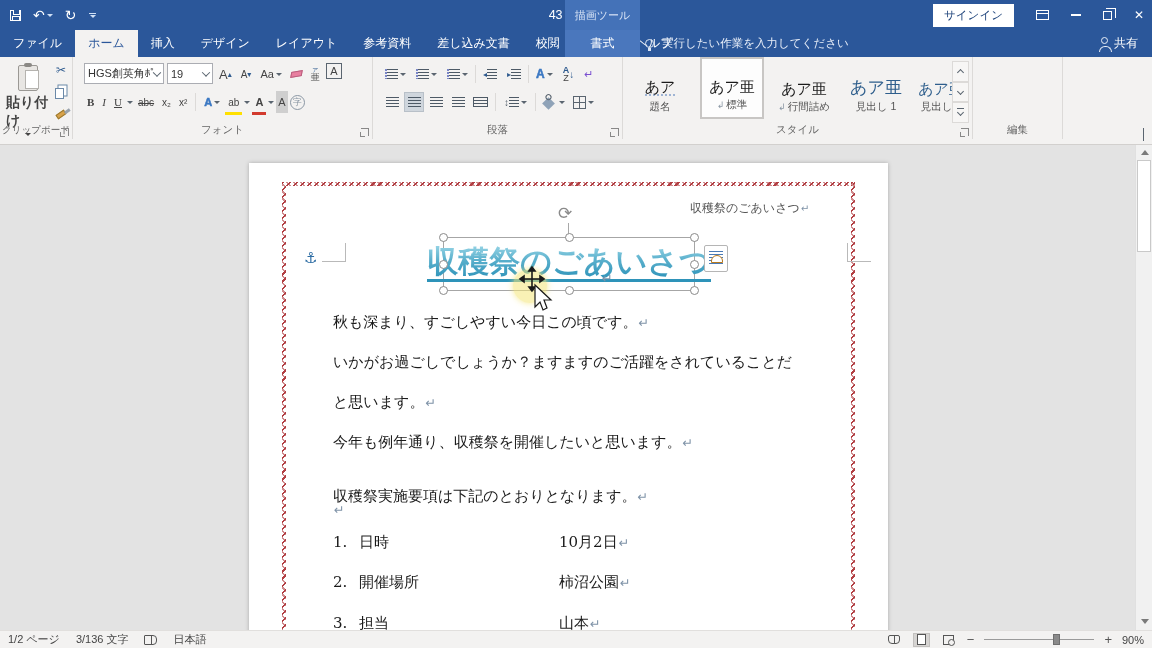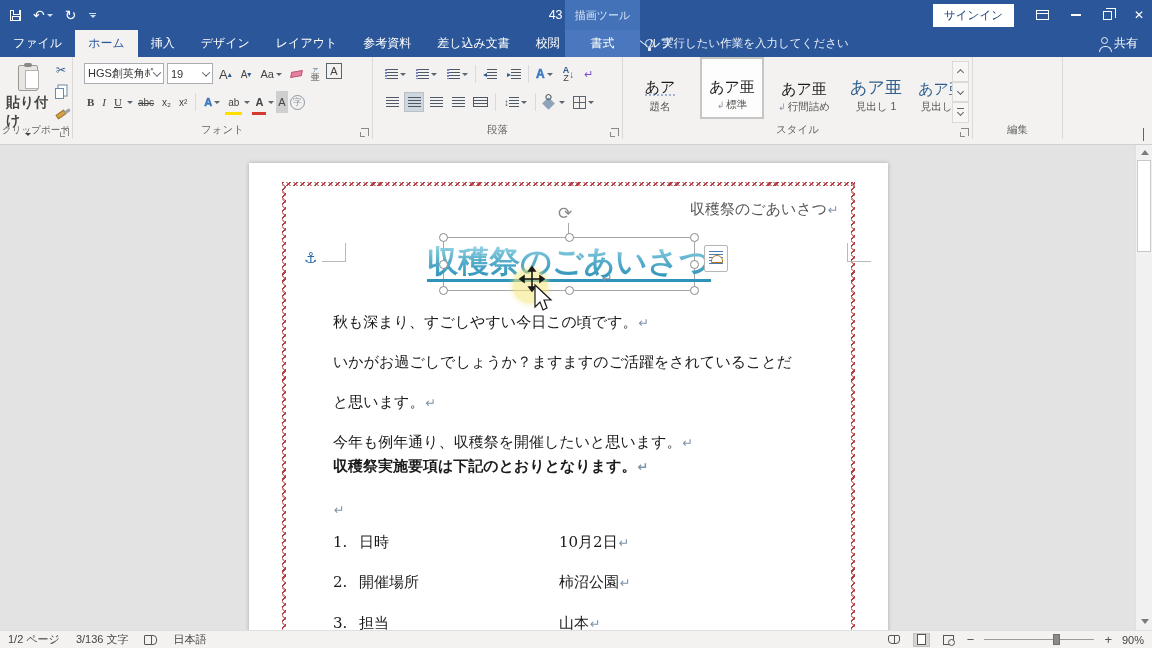--- a/index.html
+++ b/index.html
@@ -106,21 +106,21 @@
 
   
   .docarea { position:absolute; left:0; top:145px; width:1152px; height:485px; background:#e3e3e3; overflow:hidden; }
   .page { position:absolute; left:249px; top:18px; width:639px; height:520px; background:#fff; box-shadow:0 0 4px rgba(0,0,0,.25); }
   .artb { position:absolute; background:
       repeating-linear-gradient(135deg,#b23f43 0 1.5px,transparent 1.5px 5px),
       repeating-linear-gradient(45deg,#d08b8e 0 1.5px,transparent 1.5px 5px); }
   .artb.t { left:33px; right:33px; top:19px; height:4px; }
   .artb.l { left:33px; top:19px; bottom:-4px; width:4px; }
   .artb.r { right:33px; top:19px; bottom:-4px; width:4px; }
-  .hdrtext { position:absolute; left:441px; top:37px; font-size:15px; color:#555; font-family:"DejaVu Serif","Liberation Serif",serif; }
+  .hdrtext { position:absolute; left:441px; top:37px; font-size:12px; color:#555; font-family:"DejaVu Serif","Liberation Serif",serif; }
   .ret { color:#7f93a8; font-size:0.85em; margin-left:1px; font-family:"DejaVu Sans",sans-serif; }
   .cornmark { position:absolute; width:24px; height:19px; }
   .cornmark.lft { left:73px; top:80px; border-right:1px solid #b9b9b9; border-bottom:1px solid #b9b9b9; }
   .cornmark.rgt { left:598px; top:80px; border-left:1px solid #b9b9b9; border-bottom:1px solid #b9b9b9; }
   .anchor { position:absolute; left:55px; top:86px; color:#2e6da4; font-size:15px; font-family:"DejaVu Sans",sans-serif; }
   .rot { position:absolute; left:309px; top:40px; color:#8a8a8a; font-size:17px; font-family:"DejaVu Sans",sans-serif; }
   .rotstem { position:absolute; left:319px; top:60px; width:1px; height:14px; background:#a8a8a8; }
   .wabox { position:absolute; left:194px; top:74px; width:252px; height:54px; border:1px solid #a6a6a6; display:flex; align-items:center; justify-content:center; }
   .watext { font-family:"DejaVu Sans",sans-serif; font-weight:800; font-size:31px; letter-spacing:0px; line-height:1;
             background:linear-gradient(180deg,#93d2e4 0%,#57aecb 45%,#2e93b9 100%);
@@ -462,21 +462,21 @@
       </div>
       <div class="laybtn">
           <span class="pic"></span>
         </div>
       <div class="waret ret">↵</div>
 
       <div class="bodyline" style="top:150px;"><span>秋も深まり、すごしやすい今日この頃です。</span><span class="ret">↵</span></div>
       <div class="bodyline" style="top:190px;"><span>いかがお過ごしでしょうか？ますますのご活躍をされていることだ</span><span class="ret"></span></div>
       <div class="bodyline" style="top:230px;"><span>と思います。</span><span class="ret">↵</span></div>
       <div class="bodyline" style="top:270px;"><span>今年も例年通り、収穫祭を開催したいと思います。</span><span class="ret">↵</span></div>
-      <div class="bodyline" style="top:294px;font-weight:bold;"><span>収穫祭実施要項は下記のとおりとなります。</span><span class="ret">↵</span></div>
+      <div class="bodyline" style="top:324px;"><span>収穫祭実施要項は下記のとおりとなります。</span><span class="ret">↵</span></div>
       <div class="bodyline" style="top:337px;"><span></span><span class="ret">↵</span></div>
 
       <div class="bodyline lst" style="top:370px;"><span class="num">1.</span><span>日時</span><span class="val"><span>10月2日</span><span class="ret">↵</span></span></div>
       <div class="bodyline lst" style="top:410px;"><span class="num">2.</span><span>開催場所</span><span class="val"><span>柿沼公園</span><span class="ret">↵</span></span></div>
       <div class="bodyline lst" style="top:451px;"><span class="num">3.</span><span>担当</span><span class="val"><span>山本</span><span class="ret">↵</span></span></div>
     </div>
 
     <div class="curwrap">
       <div class="curglow"></div>
       <svg width="60" height="56" style="position:absolute;left:0;top:0;">

